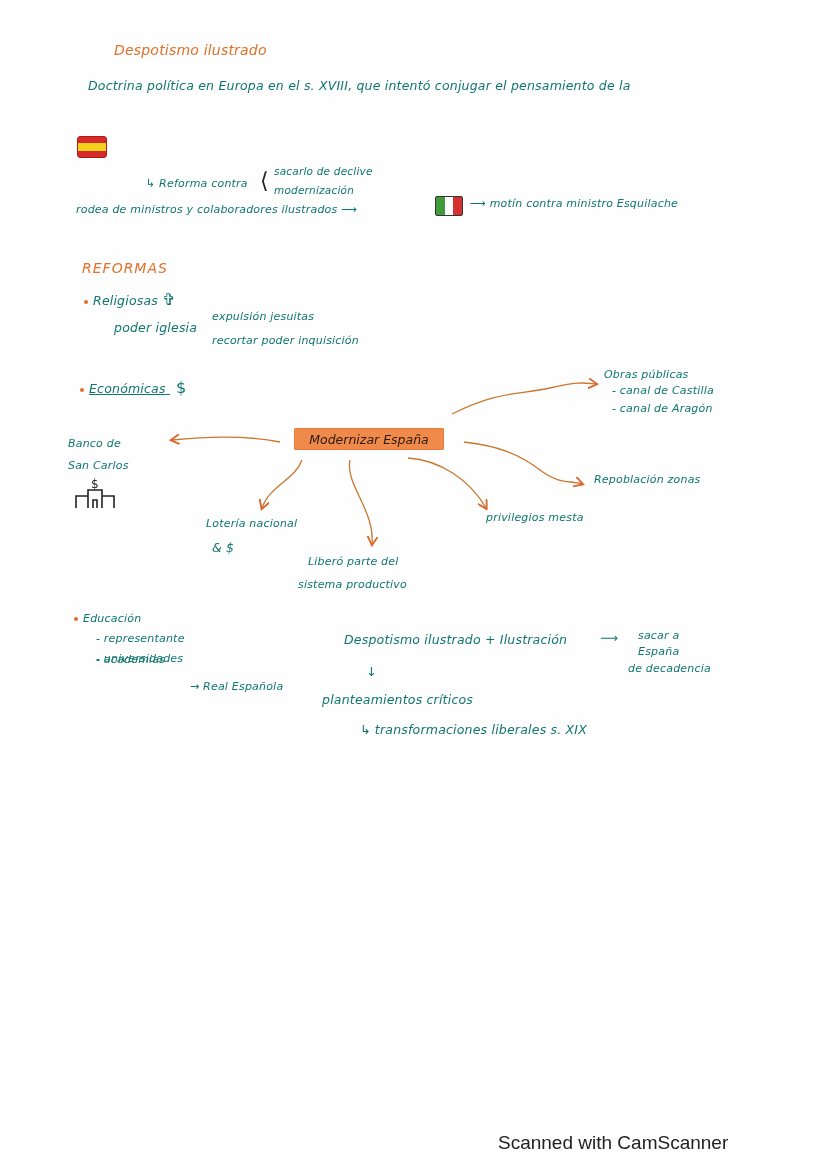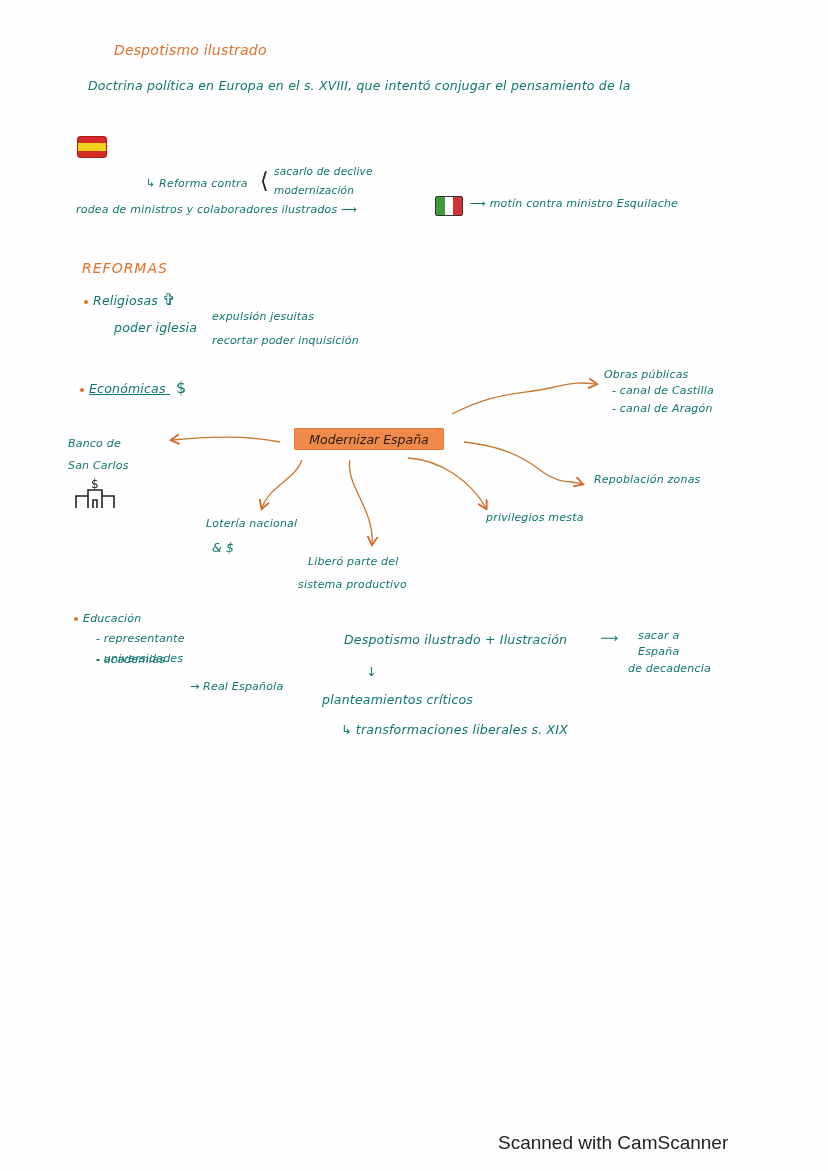--- a/index.html
+++ b/index.html
@@ -130,16 +130,16 @@
   <div class="abs hw hw-sm" style="left:190px; top:652px;margin-top:28px;">→ Real Española</div>
   <div class="abs hw hw-sm" style="left:96px; top:652px;">- universidades</div>
 
   <div class="abs hw" style="left:344px; top:632px;">Despotismo ilustrado + Ilustración</div>
   <div class="abs hw" style="left:600px; top:630px;">⟶</div>
   <div class="abs hw hw-sm" style="left:638px; top:629px;">sacar a</div>
   <div class="abs hw hw-sm" style="left:638px; top:645px;">España</div>
   <div class="abs hw hw-sm" style="left:628px; top:662px;">de decadencia</div>
   <div class="abs hw" style="left:366px; top:664px; font-style:normal;">↓</div>
   <div class="abs hw" style="left:322px; top:692px;">planteamientos críticos</div>
-  <div class="abs hw" style="left:341px; top:722px;text-align:right;">↳ transformaciones liberales s. XIX</div>
+  <div class="abs hw" style="left:360px; top:722px;text-align:right;">↳ transformaciones liberales s. XIX</div>
 
   <div class="footer">Scanned with CamScanner</div>
 </div>
 
 </body></html>

